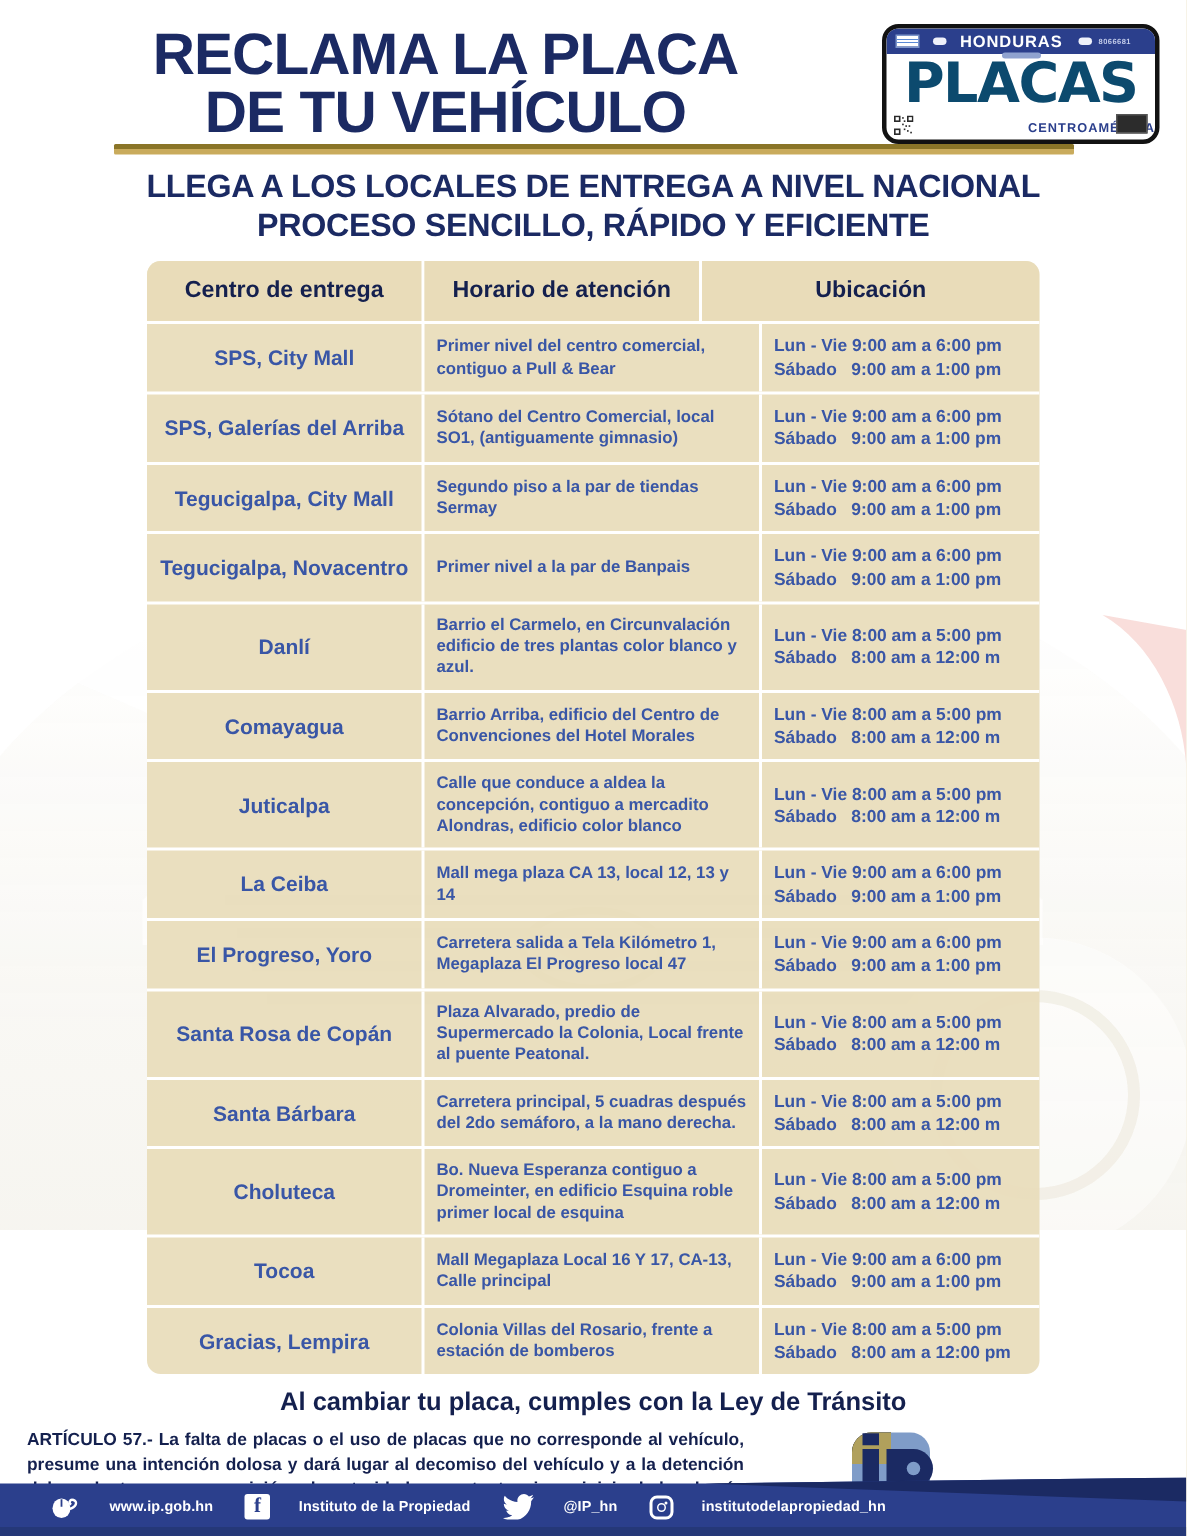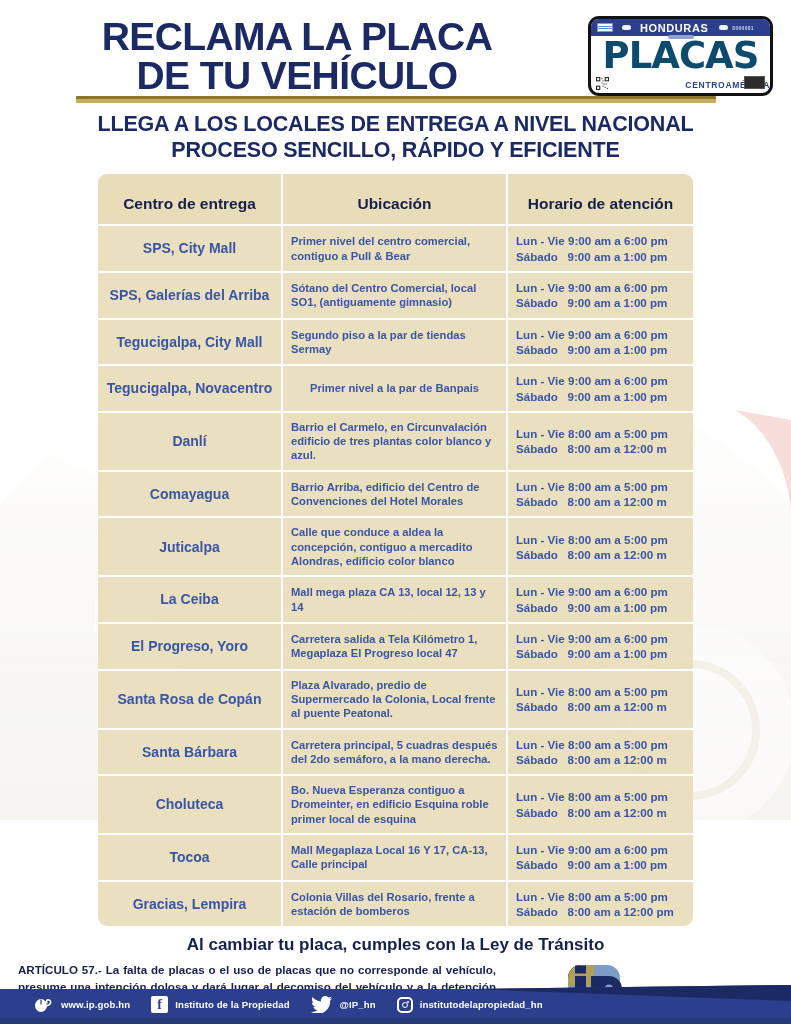--- a/index.html
+++ b/index.html
@@ -154,36 +154,36 @@
     box-sizing:border-box;
     padding:7px 8px;
     border-right:2px solid #ffffff;
   }
   .cell:last-child{border-right:none;}
   .c1{width:185px;display:flex;align-items:center;justify-content:center;text-align:center;}
   .c2{width:225px;display:flex;align-items:center;}
   .c3{width:185px;display:flex;align-items:center;}
 
   .head-row .cell{
-    padding-top:21px;padding-bottom:11px;
+    padding-top:11px;padding-bottom:11px;
     background:rgba(231,219,182,0.6);
   }
   .head-text{
     color:#14204e;font-weight:bold;font-size:15.5px;width:100%;text-align:center;
   }
   .center-name{
     color:#3956a6;font-weight:bold;font-size:14px;line-height:1.18;width:100%;
   }
   .loc-text{
     color:#3956a6;font-weight:bold;font-size:11.2px;line-height:1.28;
   }
   .hr-text{
     color:#3956a6;font-weight:bold;font-size:11.6px;line-height:1.32;white-space:pre;
   }
-  .loc-center{text-align:center;width:100%;}
+  .loc-center{text-align:left;width:100%;}
 
   
   .tagline{
     position:relative;z-index:3;
     text-align:center;
     color:#14204e;
     font-weight:bold;
     font-size:17px;
     margin-top:9px;
   }
@@ -214,21 +214,21 @@
   .footer{
     position:absolute;left:0;bottom:0;width:791px;height:39px;z-index:4;
   }
   .footer-bg{position:absolute;inset:0;}
   .footer-items{
     position:absolute;left:34px;top:0;height:39px;
     display:flex;align-items:center;z-index:2;
   }
   .fitem{display:flex;align-items:center;margin-right:21px;}
   .fitem .lbl{
-    color:#ffffff;font-size:9.6px;font-weight:bold;margin-left:7px;letter-spacing:0.1px;
+    color:#ffffff;font-size:9.6px;font-weight:bold;margin-left:19px;letter-spacing:0.1px;
   }
   .fb-sq{
     width:17px;height:17px;background:#ffffff;border-radius:2px;
     color:#2b3f8c;font-weight:bold;font-size:14px;
     display:flex;align-items:center;justify-content:center;
     font-family:"Liberation Serif", serif;line-height:1;
   }
   .ig-sq{
     width:16px;height:16px;border:2px solid #ffffff;border-radius:5px;
     position:relative;box-sizing:border-box;
@@ -319,25 +319,25 @@
   <div class="subtitle">
     <span>LLEGA A LOS LOCALES DE ENTREGA A NIVEL NACIONAL</span>
     <span>PROCESO SENCILLO, RÁPIDO Y EFICIENTE</span>
   </div>
 
   <div class="table-wrap">
     <div class="row head-row">
       <div class="cell c1">
         <div class="head-text">Centro de entrega</div>
       </div>
+      <div class="cell c3">
+        <div class="head-text">Horario de atención</div>
+      </div>
       <div class="cell c2">
         <div class="head-text">Ubicación</div>
-      </div>
-      <div class="cell c3">
-        <div class="head-text">Horario de atención</div>
       </div>
     </div>
     <div id="table-body">
         <div class="row">
           <div class="cell c1">
             <div class="center-name">SPS, City Mall</div>
           </div>
           <div class="cell c2">
             <div class="loc-text">Primer nivel del centro comercial, contiguo a Pull &amp; Bear</div>
           </div>

